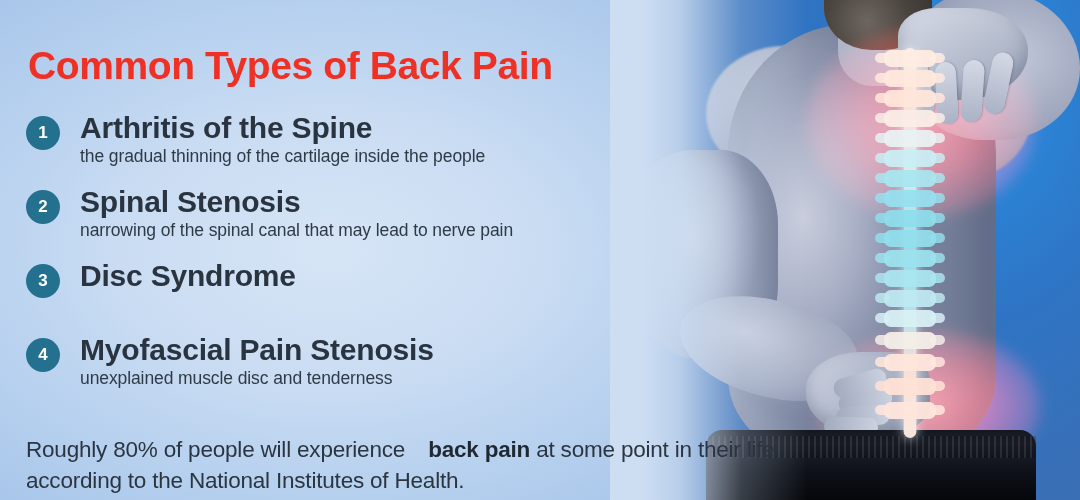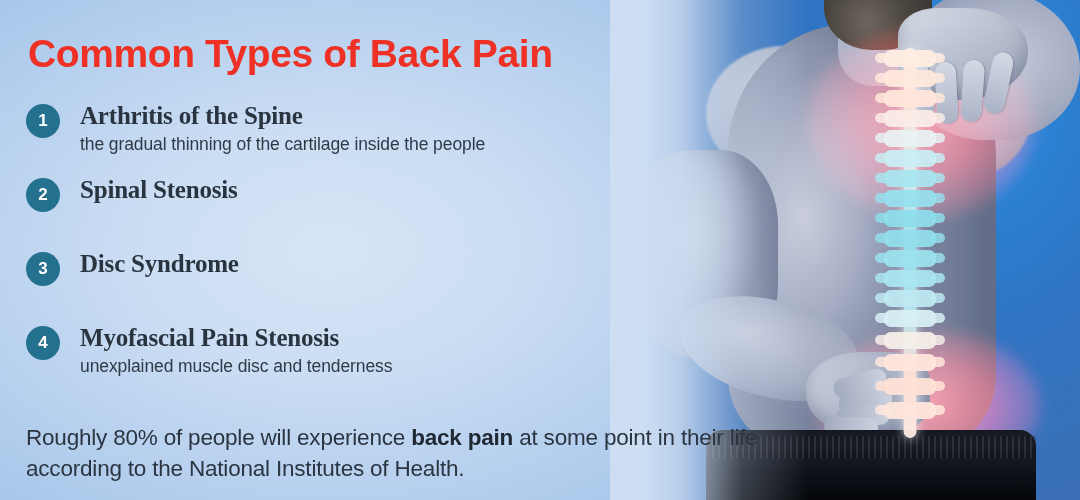--- a/index.html
+++ b/index.html
@@ -268,21 +268,21 @@
       rgba(150,226,238,.92) 52%,
       rgba(186,234,242,.92) 68%,
       rgba(255,226,214,.95) 84%,
       rgba(255,236,228,.96) 100%);
     box-shadow: 0 0 11px rgba(255,255,255,.72);
   }
 
   
   .panel {
     position: absolute;
-    left: 0; top: 4px;
+    left: 0; top: 16px;
     width: 700px;
     height: 376px;
     z-index: 20;
   }
   .title {
     position: absolute;
     left: 28px;
     top: 28px;
     font-size: 39px;
     font-weight: bold;
@@ -310,45 +310,44 @@
     height: 34px;
     border-radius: 50%;
     background: #24708f;
     color: #ffffff;
     font-size: 17px;
     font-weight: bold;
     line-height: 34px;
     text-align: center;
   }
   .item-title {
-    font-size: 25px;
+    font-size: 30px;
     font-weight: bold;
     color: #2a3441;
     line-height: 30px;
     letter-spacing: -.2px;
-    font-family: Liberation Serif, serif;
   }
   .item-sub {
     font-size: 17.5px;
     color: #2f3a47;
     line-height: 25px;
     margin-top: 1px;
     letter-spacing: -.1px;
   }
   .footnote {
     position: absolute;
     left: 26px;
     top: 418px;
     width: 760px;
     font-size: 22.5px;
     line-height: 31px;
     color: #2b3541;
     letter-spacing: -.2px;
   }
-  .footnote b { font-weight: bold; color: #1f2833; }
+  .footnote b { font-weight: bold; color: #1f2833; margin-left: 17px; }
 </style>
 </head>
 <body>
 
 <div id="infographic">
 
   <div class="photo">
     <div class="photo-backdrop"></div>
 
     <div class="shoulder-l"></div>
@@ -412,20 +411,21 @@
 
       <div class="item">
         <div class="badge">1</div>
         <div class="item-title">Arthritis of the Spine</div>
         <div class="item-sub">the gradual thinning of the cartilage inside the people</div>
       </div>
 
       <div class="item">
         <div class="badge">2</div>
         <div class="item-title">Spinal Stenosis</div>
+        <div class="item-sub">narrowing of the spinal canal that may lead to nerve pain</div>
       </div>
 
       <div class="item">
         <div class="badge">3</div>
         <div class="item-title">Disc Syndrome</div>
       </div>
 
       <div class="item">
         <div class="badge">4</div>
         <div class="item-title">Myofascial Pain Stenosis</div>

